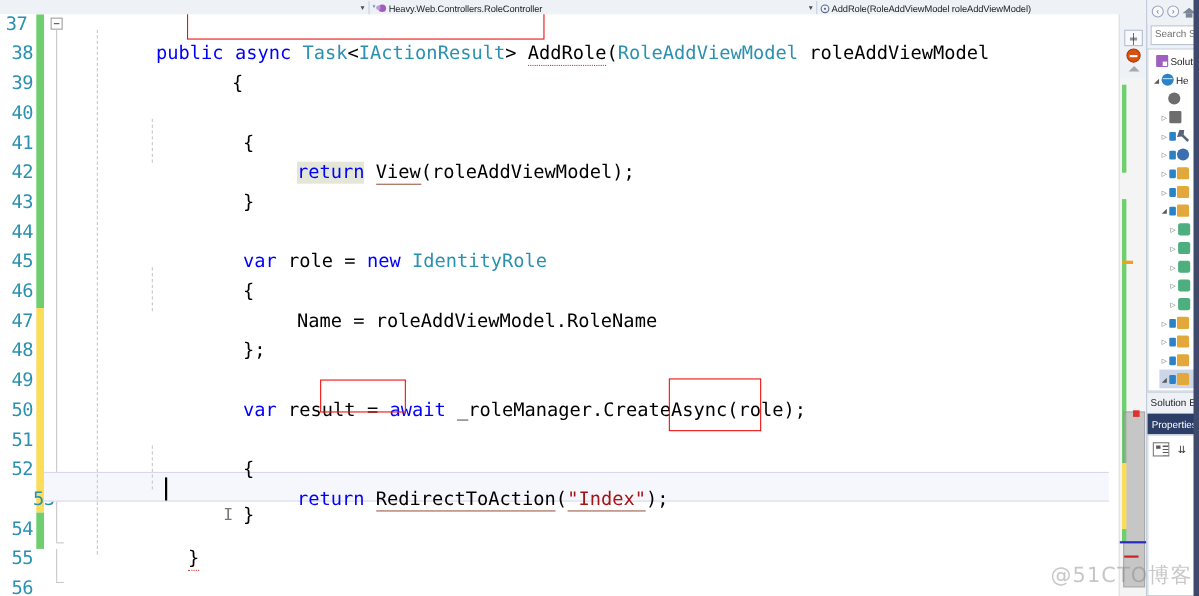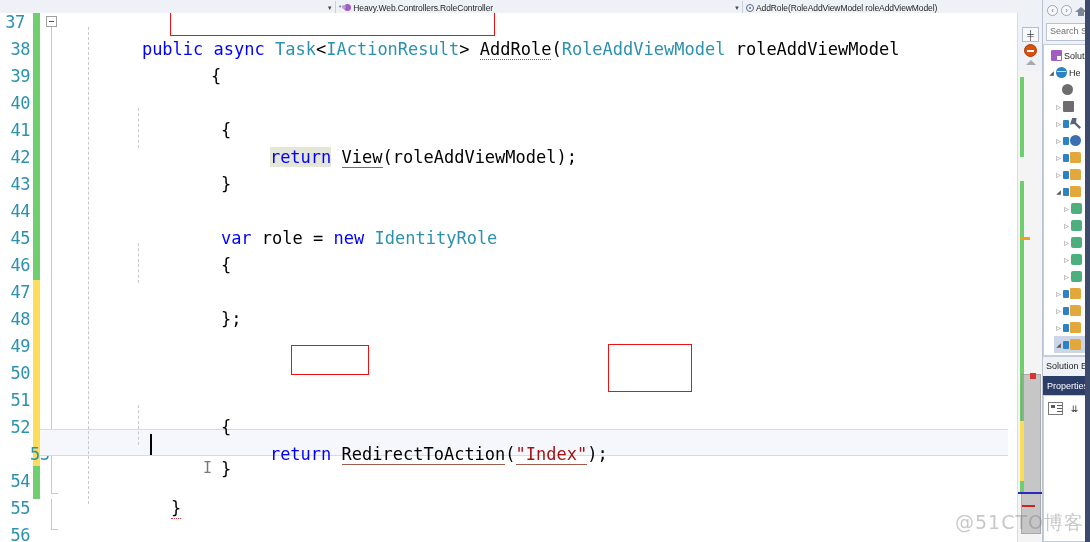--- a/index.html
+++ b/index.html
@@ -595,27 +595,33 @@
       <div class="cline" style="top:185px; padding-left:79px;">
         <span class="kw">var</span><span class="plain"> </span><span class="plain">role</span><span class="plain"> </span><span class="plain">=</span><span class="plain"> </span><span class="kw">new</span><span class="plain"> </span><span class="type">IdentityRole</span>
       </div>
 
       
       <div class="cline" style="top:212px; padding-left:79px;">
         <span class="plain">{</span>
       </div>
 
       
+      <div class="cline" style="top:239px; padding-left:128px;">
+        <span class="plain">Name = roleAddViewModel.RoleName</span>
+      </div>
 
       
       <div class="cline" style="top:266px; padding-left:79px;">
         <span class="plain">};</span>
       </div>
 
       
+      <div class="cline" style="top:320px; padding-left:79px;">
+        <span class="kw">var</span><span class="plain"> </span><span class="plain">result</span><span class="plain"> </span><span class="plain">=</span><span class="plain"> </span><span class="kw">await</span><span class="plain"> </span><span class="plain">_roleManager.CreateAsync(role);</span>
+      </div>
 
       
 
       
       <div class="cline" style="top:374px; padding-left:79px;">
         <span class="plain">{</span>
       </div>
 
       
       <div class="cline" style="top:401px; padding-left:128px;">

